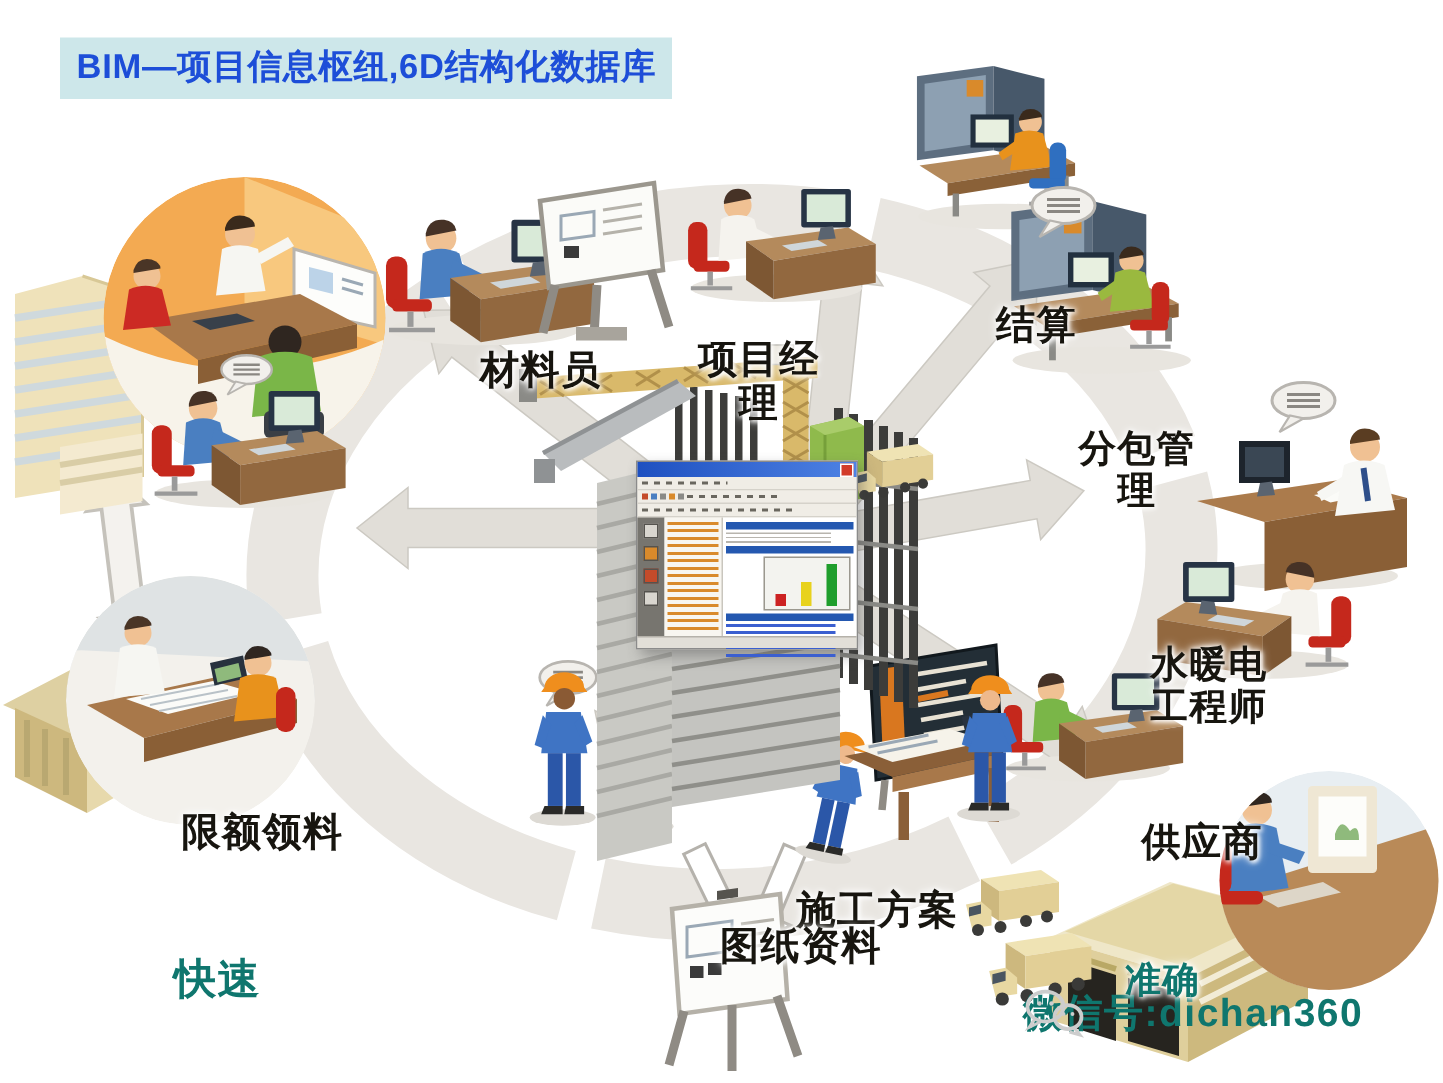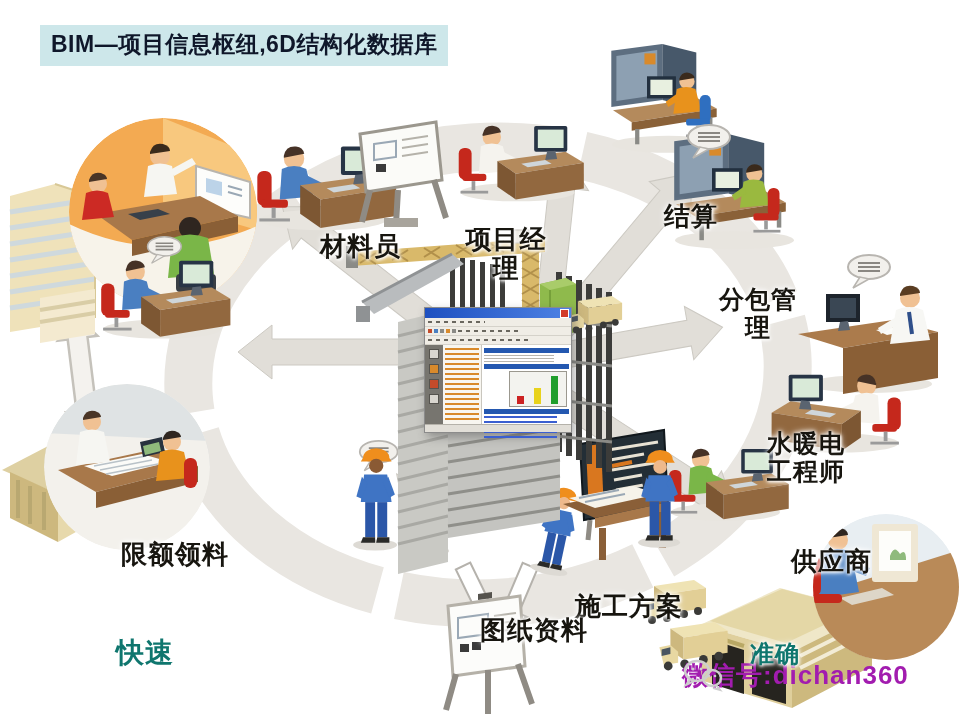--- a/index.html
+++ b/index.html
@@ -1,26 +1,26 @@
 <!DOCTYPE html>
 <html><head>
 <meta charset="utf-8">
 <style>
   html,body{margin:0;padding:0;background:#ffffff;}
   .canvas{position:relative;width:962px;height:722px;overflow:hidden;background:#ffffff;
           font-family:"Liberation Sans",sans-serif;}
   svg{position:absolute;left:0;top:0;}
-  .title-banner{position:absolute;left:40px;top:25px;background:#cde7ea;color:#0f172a;
+  .title-banner{position:absolute;left:40px;top:25px;background:#cde7ea;color:#1d4ed8;
     font-size:23px;font-weight:bold;padding:4px 11px 6px 11px;letter-spacing:.5px;white-space:nowrap;}
   .lbl{position:absolute;font-weight:bold;color:#17150f;font-size:26px;letter-spacing:1px;
     line-height:1.12;text-shadow:0 0 4px #fff,0 0 7px #fff,1px 1px 3px #fff;white-space:pre-line;z-index:20;}
   .lbl.center{text-align:center;}
   .lbl.red{color:#0f766e;}
   .watermark{position:absolute;left:682px;top:658px;display:flex;align-items:center;gap:6px;
-    color:#a21caf;font-size:26px;font-weight:bold;z-index:18;letter-spacing:1px;}
+    color:#0f766e;font-size:26px;font-weight:bold;z-index:18;letter-spacing:1px;}
   
   .sw{position:absolute;left:424px;top:307px;width:146px;height:124px;background:#ece9e2;
     border:1px solid #8b8b8b;box-shadow:3px 4px 9px rgba(70,70,70,.45);z-index:12;
     display:flex;flex-direction:column;}
   .sw-title{height:10px;background:linear-gradient(90deg,#1e50c0,#4e82e4);display:flex;
     justify-content:flex-end;align-items:center;padding-right:2px;}
   .sw-close{width:7px;height:7px;background:#d23b2a;border:1px solid #fff;display:block;}
   .sw-row{height:8px;background:#f0ede6;border-bottom:1px solid #d5d2ca;display:flex;
     align-items:center;padding-left:3px;gap:2px;}
   .dash{display:block;height:2px;background:repeating-linear-gradient(90deg,#6a675f 0 4px,transparent 4px 8px);}
@@ -396,23 +396,23 @@
   </div>
   <div class="sw-status"></div>
 </div>
 
 <div class="title-banner">BIM—项目信息枢纽,6D结构化数据库</div>
 <div class="lbl" style="left:320px;top:232px;">材料员</div>
 <div class="lbl center" style="left:458px;top:225px;width:96px;">项目经理</div>
 <div class="lbl" style="left:664px;top:202px;">结算</div>
 <div class="lbl center" style="left:758px;top:429px;width:96px;font-size:25px;">水暖电工程师</div>
 <div class="lbl center" style="left:712px;top:285px;width:92px;font-size:25px;">分包管理</div>
-<div class="lbl" style="left:761px;top:547px;margin-left:30px;">供应商</div>
+<div class="lbl" style="left:761px;top:547px;">供应商</div>
 <div class="lbl" style="left:121px;top:540px;">限额领料</div>
-<div class="lbl" style="left:531px;top:592px;margin-left:44px;">施工方案</div>
+<div class="lbl" style="left:531px;top:592px;">施工方案</div>
 <div class="lbl" style="left:480px;top:616px;">图纸资料</div>
 <div class="lbl red" style="left:116px;top:637px;font-size:28px;">快速</div>
 <div class="lbl red" style="left:750px;top:641px;font-size:24px;z-index:30;">准确</div>
 
 <div class="watermark">
   <svg width="42" height="34" viewBox="0 0 42 34">
     <ellipse cx="15" cy="13" rx="12" ry="10" fill="none" stroke="#cdcdcd" stroke-width="2.5"></ellipse>
     <circle cx="11" cy="11" r="1.5" fill="#cdcdcd"></circle>
         <circle cx="19" cy="11" r="1.5" fill="#cdcdcd"></circle>
     <path d="M8,21 l-4,6 8,-4" fill="none" stroke="#cdcdcd" stroke-width="2"></path>

